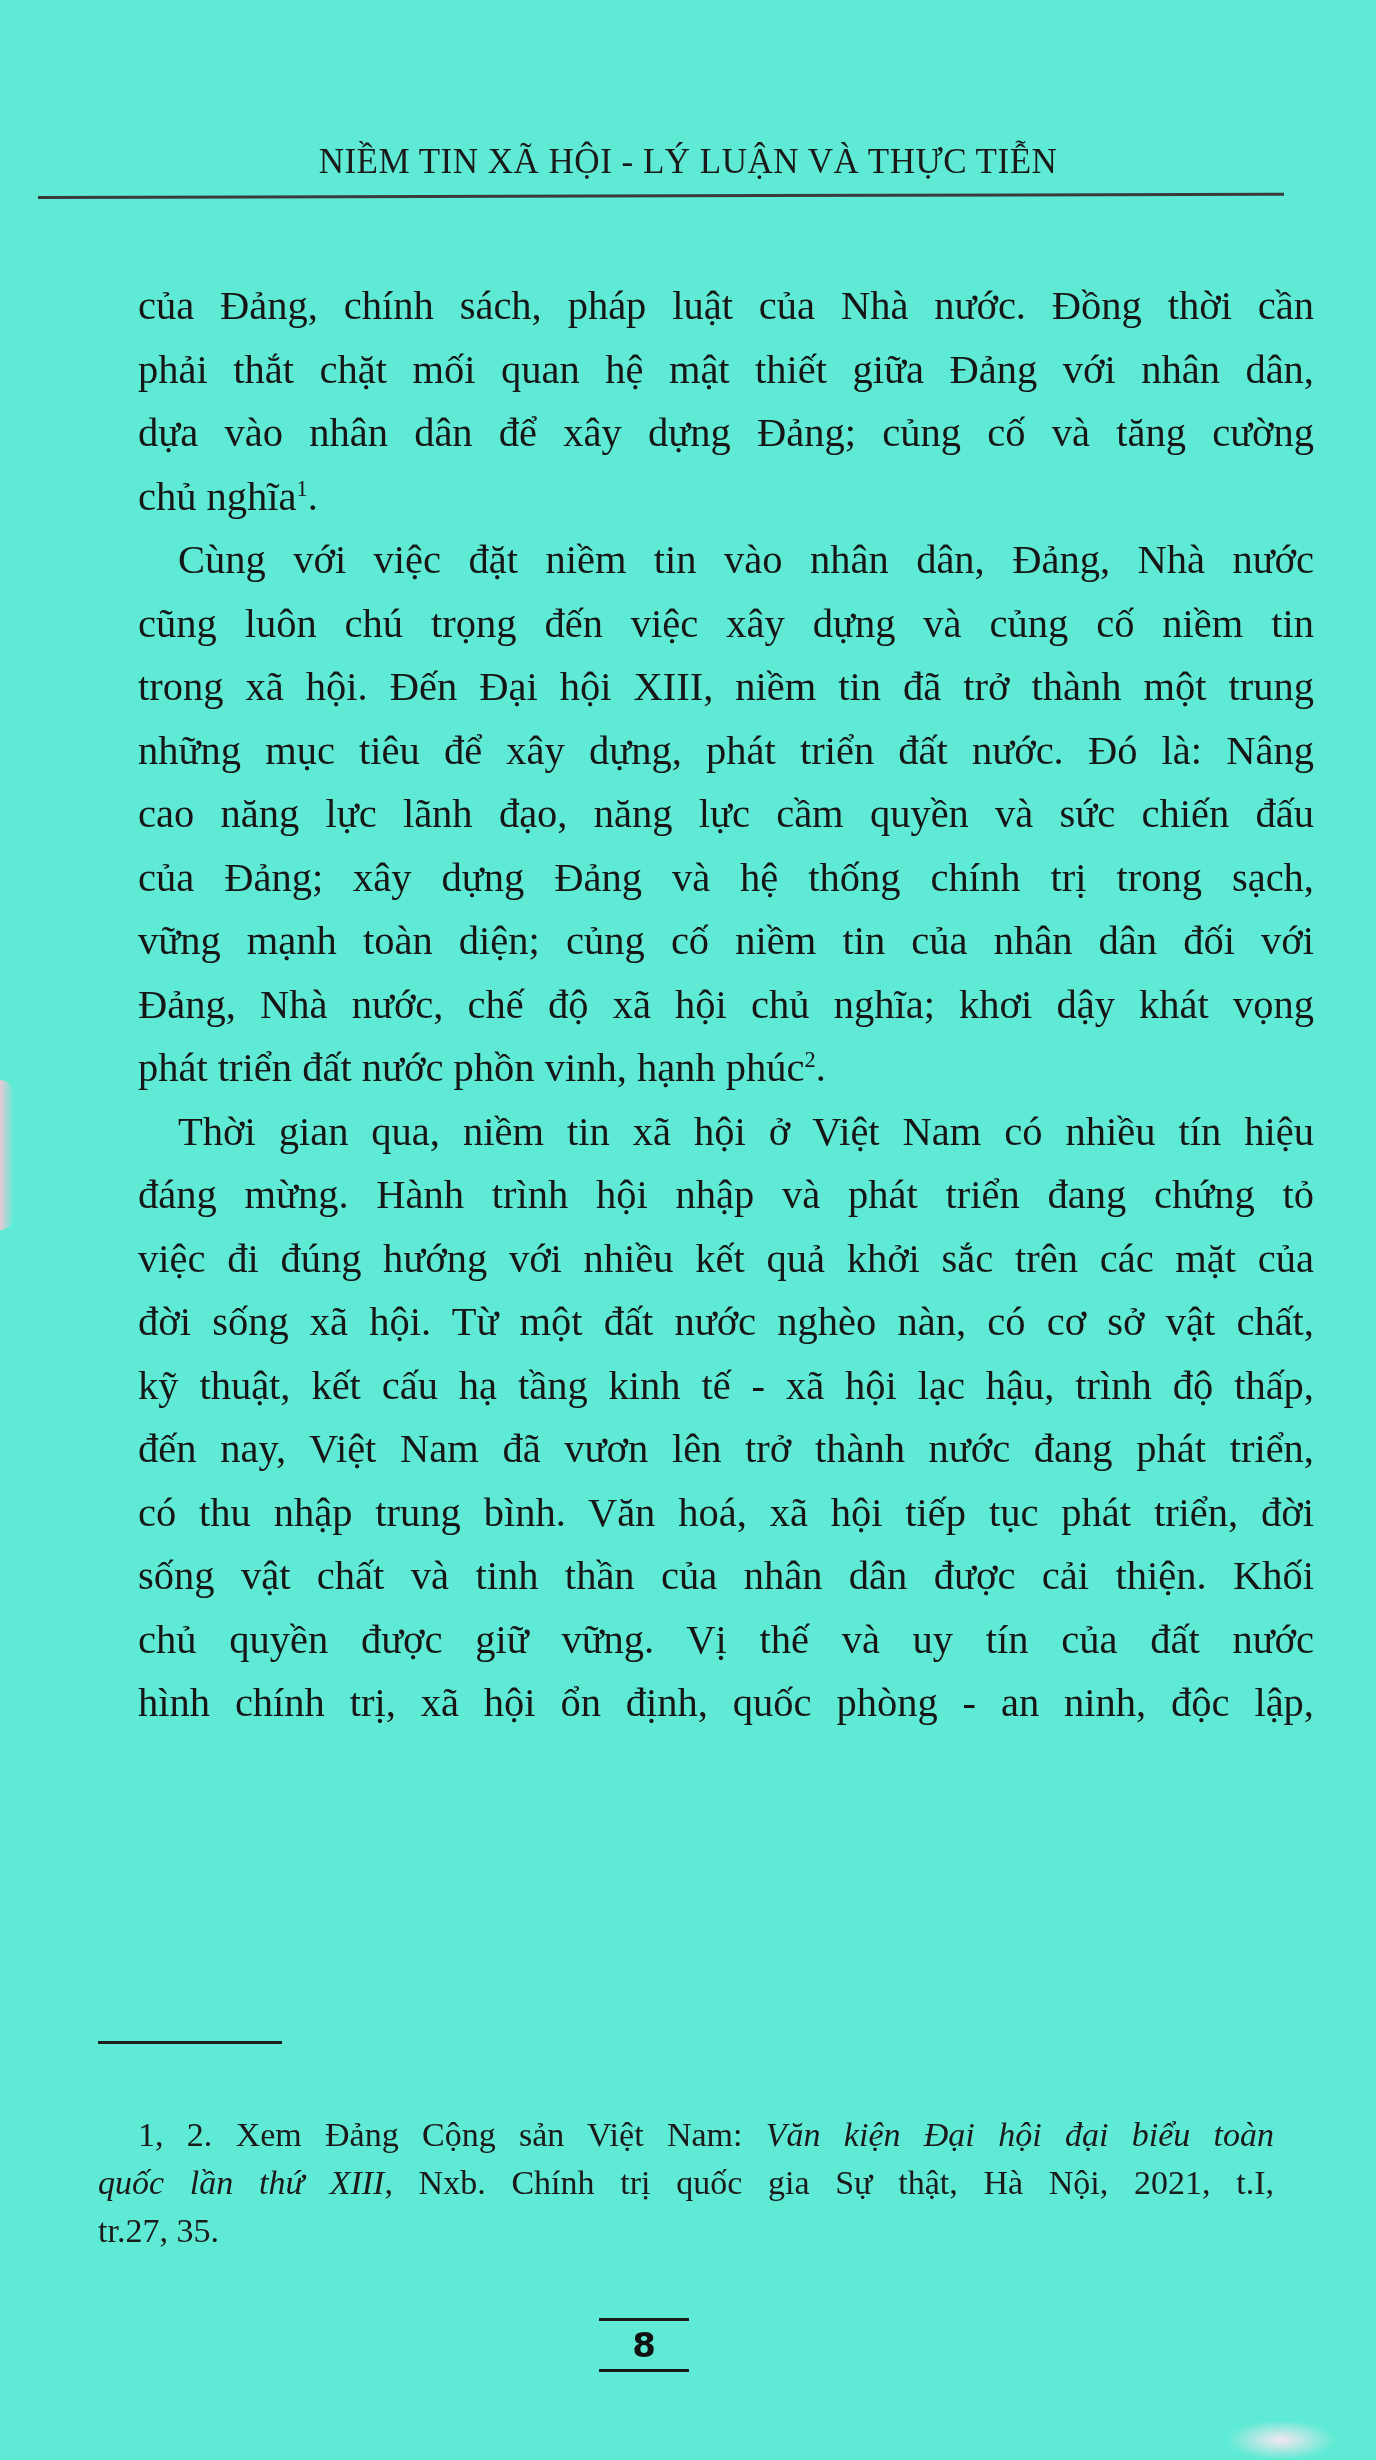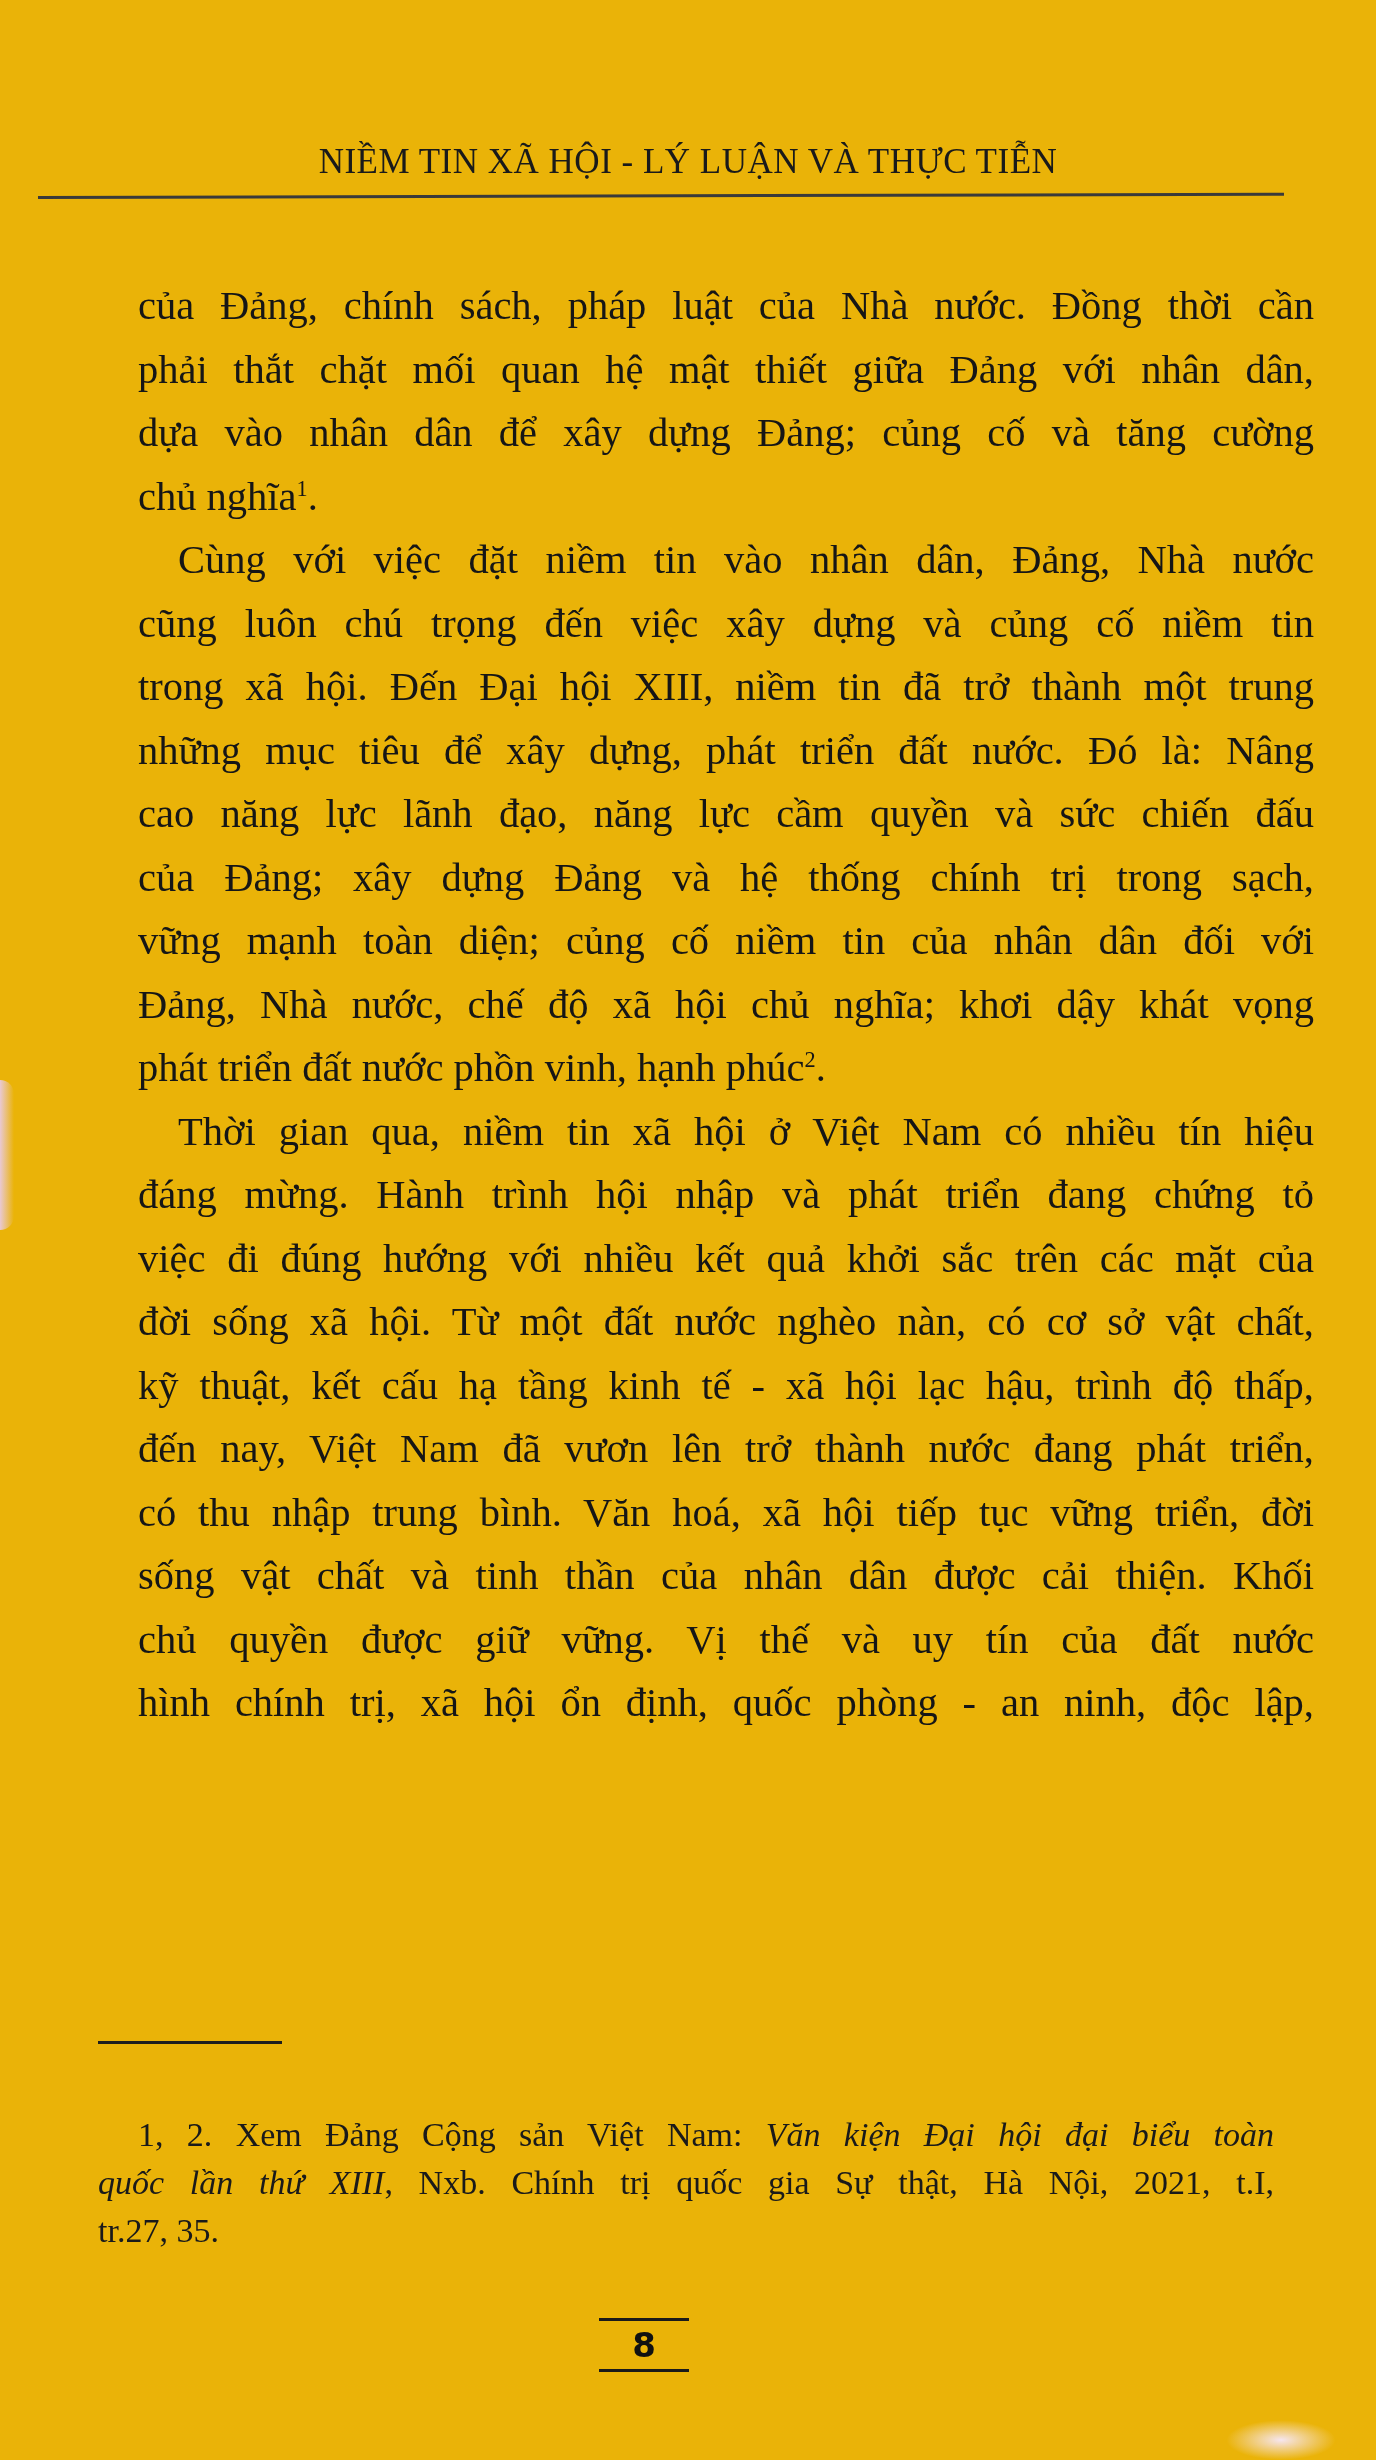--- a/index.html
+++ b/index.html
@@ -12,21 +12,21 @@
       height: 2460px;
       position: relative;
       overflow: hidden;
       font-family: "DejaVu Serif", "Liberation Serif", serif;
       color: #141414;
     }
     .page {
       position: absolute;
       left: 0; top: 0;
       width: 1376px; height: 2460px;
-      background: #eab308;
+      background: #5eead4;
     }
     .edge-tint {
       position: absolute;
       left: 0; top: 1080px;
       width: 14px; height: 150px;
       background: linear-gradient(to right, #e9c9d3, rgba(255,255,255,0));
       border-radius: 0 40px 40px 0;
     }
     .corner-tint {
       position: absolute;
@@ -156,21 +156,21 @@
       <span class="line last"><span>phát triển đất nước phồn vinh, hạnh phúc</span><sup>2</sup><span>.</span></span>
     </p>
 
     <p>
       <span class="line" style="text-indent:40px">Thời gian qua, niềm tin xã hội ở Việt Nam có nhiều tín hiệu</span>
       <span class="line">đáng mừng. Hành trình hội nhập và phát triển đang chứng tỏ</span>
       <span class="line">việc đi đúng hướng với nhiều kết quả khởi sắc trên các mặt của</span>
       <span class="line">đời sống xã hội. Từ một đất nước nghèo nàn, có cơ sở vật chất,</span>
       <span class="line">kỹ thuật, kết cấu hạ tầng kinh tế - xã hội lạc hậu, trình độ thấp,</span>
       <span class="line">đến nay, Việt Nam đã vươn lên trở thành nước đang phát triển,</span>
-      <span class="line">có thu nhập trung bình. Văn hoá, xã hội tiếp tục vững triển, đời</span>
+      <span class="line">có thu nhập trung bình. Văn hoá, xã hội tiếp tục phát triển, đời</span>
       <span class="line">sống vật chất và tinh thần của nhân dân được cải thiện. Khối</span>
       <span class="line">chủ quyền được giữ vững. Vị thế và uy tín của đất nước</span>
       <span class="line">hình chính trị, xã hội ổn định, quốc phòng - an ninh, độc lập,</span>
     </p>
   </div>
 
   <div class="footnote-rule"></div>
 
   <div class="footnote">
     <span class="line first"><span>1, 2.</span><span> Xem Đảng Cộng sản Việt Nam: </span><em>Văn kiện Đại hội đại biểu toàn</em></span>

